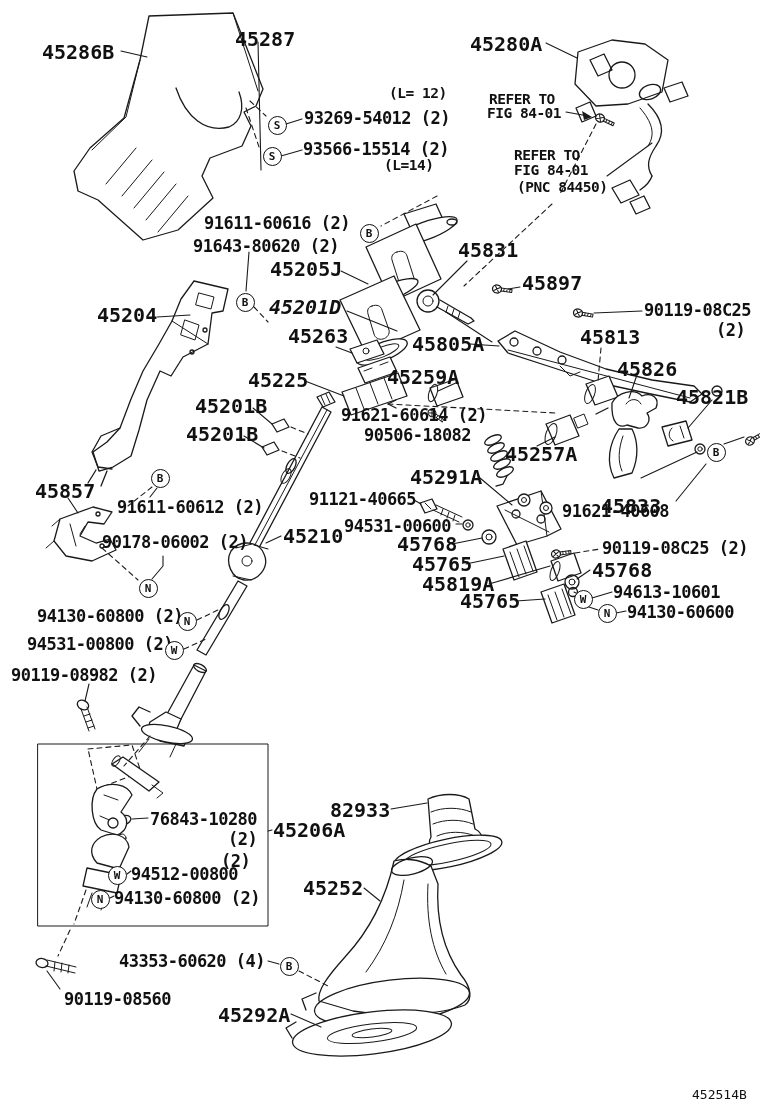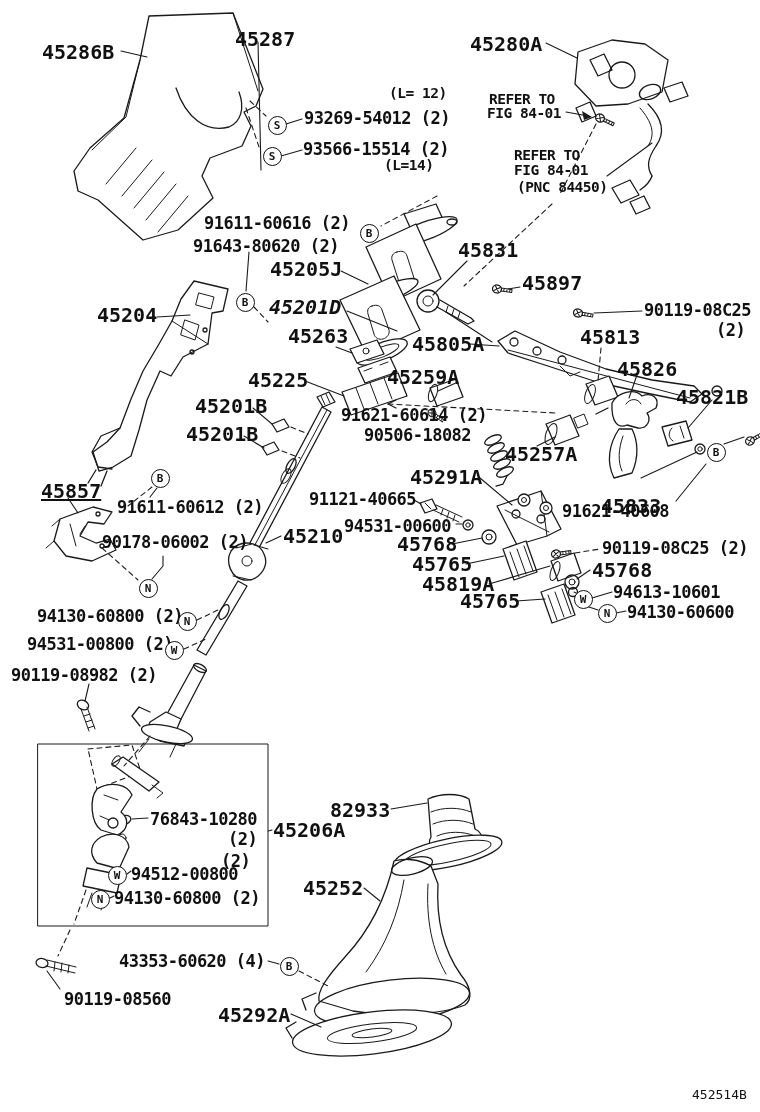--- a/index.html
+++ b/index.html
@@ -341,21 +341,21 @@
       <div class="lbl lg" style="left: 617px; top: 359px;">45826</div>
       <div class="lbl lg" style="left: 676px; top: 387px;">45821B</div>
       <div class="lbl lg" style="left: 195px; top: 396px;">45201B</div>
       <div class="lbl md" style="left: 341px; top: 407px;">91621-60614 (2)</div>
       <div class="lbl md" style="left: 364px; top: 427px;">90506-18082</div>
       <div class="lbl lg" style="left: 186px; top: 424px;">45201B</div>
       <div class="lbl lg" style="left: 505px; top: 444px;">45257A</div>
       <div class="lbl lg" style="left: 410px; top: 467px;">45291A</div>
       <div class="lbl lg" style="left: 601px; top: 471px; margin-top: 25px;">45833</div>
       <div class="lbl md" style="left: 309px; top: 491px;">91121-40665</div>
-      <div class="lbl lg" style="left: 41px; top: 481px; text-decoration: underline;">45857</div>
+      <div class="lbl lg" style="left: 35px; top: 481px;">45857</div>
       <div class="lbl md" style="left: 117px; top: 499px;">91611-60612 (2)</div>
       <div class="lbl md" style="left: 344px; top: 518px;">94531-00600</div>
       <div class="lbl lg" style="left: 283px; top: 526px;">45210</div>
       <div class="lbl md" style="left: 102px; top: 534px;">90178-06002 (2)</div>
       <div class="lbl md" style="left: 562px; top: 503px;">91621-40608</div>
       <div class="lbl lg" style="left: 397px; top: 534px;">45768</div>
       <div class="lbl md" style="left: 602px; top: 540px;">90119-08C25 (2)</div>
       <div class="lbl lg" style="left: 412px; top: 554px;">45765</div>
       <div class="lbl lg" style="left: 422px; top: 574px;">45819A</div>
       <div class="lbl lg" style="left: 592px; top: 560px;">45768</div>

